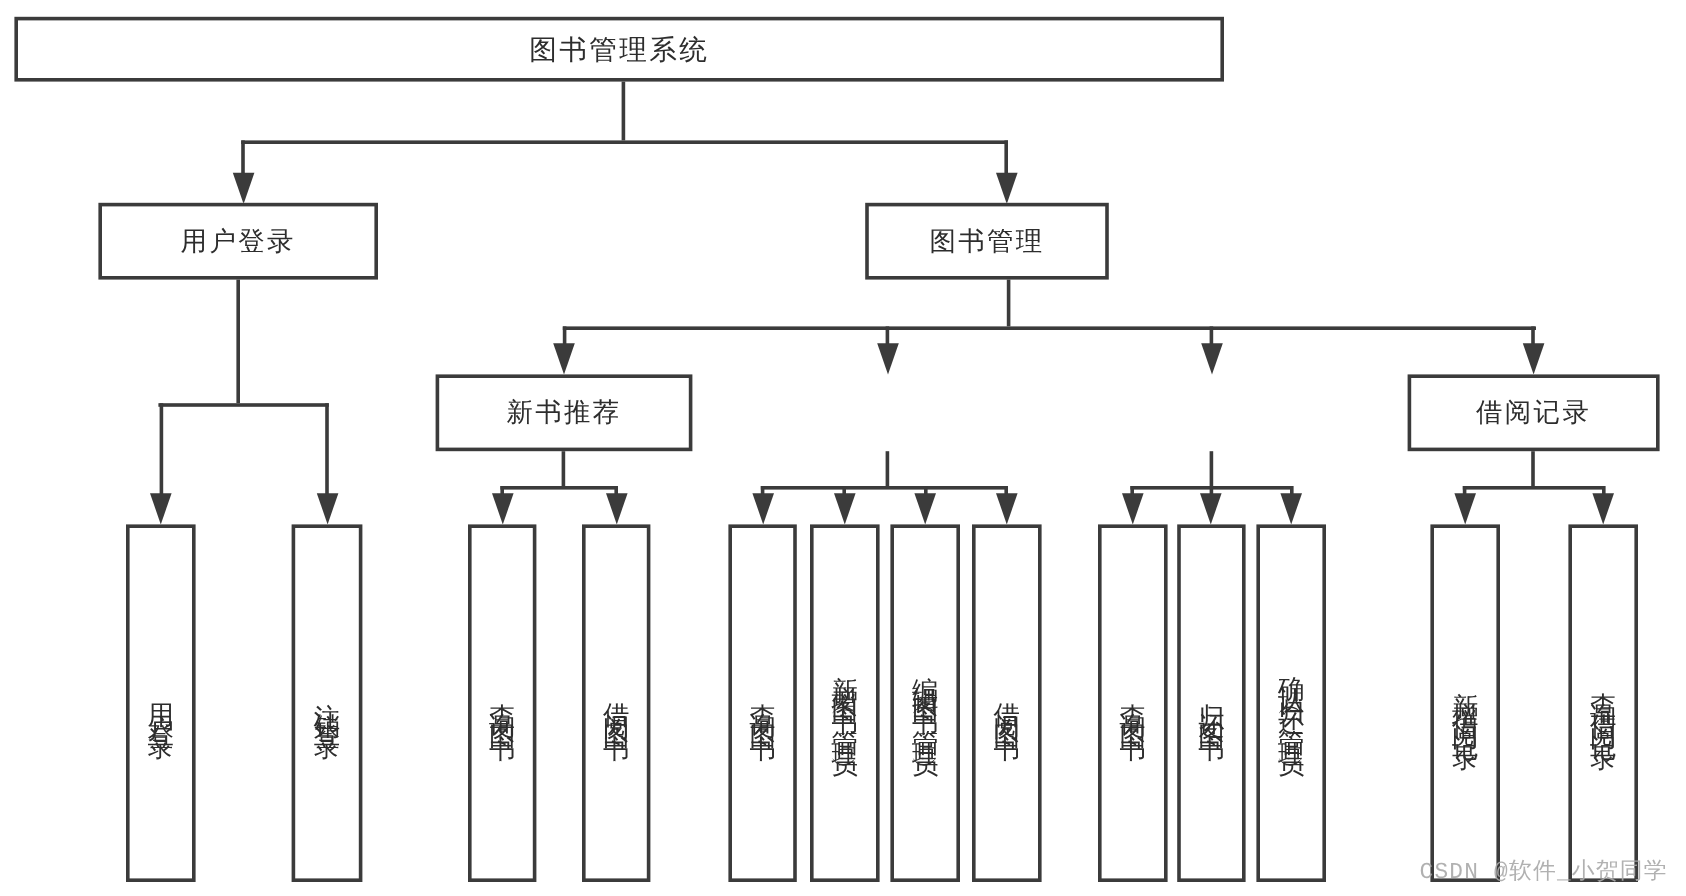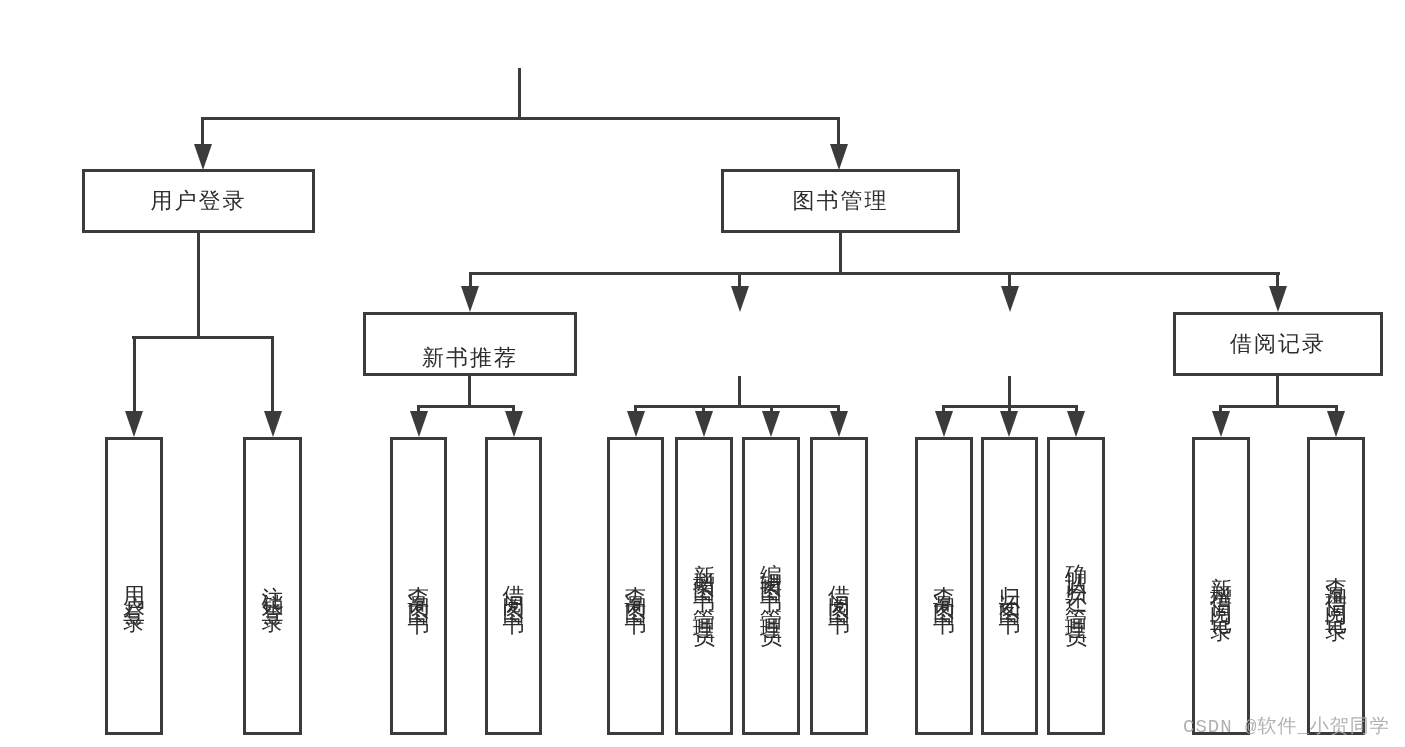--- a/index.html
+++ b/index.html
@@ -37,32 +37,35 @@
   .watermark{
     position:absolute;left:1183px;top:713px;font-size:19px;color:var(--watermark);
     letter-spacing:1px;white-space:nowrap;z-index:5;opacity:.9;font-family:Liberation Mono, monospace;
   }
 </style>
 </head>
 <body>
 
 <div class="canvas">
 
+  <div class="node root" style="left:12px;top:14px;width:1008px;height:54px;">
+    <span>图书管理系统</span>
+  </div>
 
   <div class="line" style="left:518px;top:68px;width:3px;height:49px;"></div>
   <div class="line" style="left:201px;top:117px;width:639px;height:3px;"></div>
   <div class="line" style="left:201px;top:117px;width:3px;height:31px;"></div>
   <div class="line" style="left:837px;top:117px;width:3px;height:31px;"></div>
   <div class="arrow" style="left:194px;top:144px;"></div>
   <div class="arrow" style="left:830px;top:144px;"></div>
 
   <div class="node" style="left:82px;top:169px;width:233px;height:64px;">
     <span>用户登录</span>
   </div>
-  <div class="node" style="left:721px;top:169px;width:239px;height:64px;align-items:center;">
+  <div class="node" style="left:721px;top:169px;width:203px;height:64px;align-items:center;">
     <span>图书管理</span>
   </div>
 
   <div class="line" style="left:197px;top:233px;width:3px;height:103px;"></div>
   <div class="line" style="left:132px;top:336px;width:142px;height:3px;"></div>
   <div class="line" style="left:133px;top:336px;width:3px;height:77px;"></div>
   <div class="line" style="left:271px;top:336px;width:3px;height:77px;"></div>
   <div class="arrow" style="left:125px;top:411px;"></div>
   <div class="arrow" style="left:264px;top:411px;"></div>
 
@@ -70,21 +73,21 @@
   <div class="line" style="left:469px;top:272px;width:811px;height:3px;"></div>
   <div class="line" style="left:469px;top:272px;width:3px;height:16px;"></div>
   <div class="line" style="left:738px;top:272px;width:3px;height:16px;"></div>
   <div class="line" style="left:1008px;top:272px;width:3px;height:16px;"></div>
   <div class="line" style="left:1276px;top:272px;width:3px;height:16px;"></div>
   <div class="arrow" style="left:461px;top:286px;"></div>
   <div class="arrow" style="left:731px;top:286px;"></div>
   <div class="arrow" style="left:1001px;top:286px;"></div>
   <div class="arrow" style="left:1269px;top:286px;"></div>
 
-  <div class="node" style="left:363px;top:312px;width:214px;height:64px;align-items:flex-end;">
+  <div class="node" style="left:363px;top:312px;width:214px;height:64px;">
     <span>新书推荐</span>
   </div>
   <div class="node" style="left:1173px;top:312px;width:210px;height:64px;">
     <span>借阅记录</span>
   </div>
 
   <div class="line" style="left:468px;top:376px;width:3px;height:30px;"></div>
   <div class="line" style="left:417px;top:405px;width:98px;height:3px;"></div>
   <div class="line" style="left:417px;top:405px;width:3px;height:9px;"></div>
   <div class="line" style="left:512px;top:405px;width:3px;height:9px;"></div>

